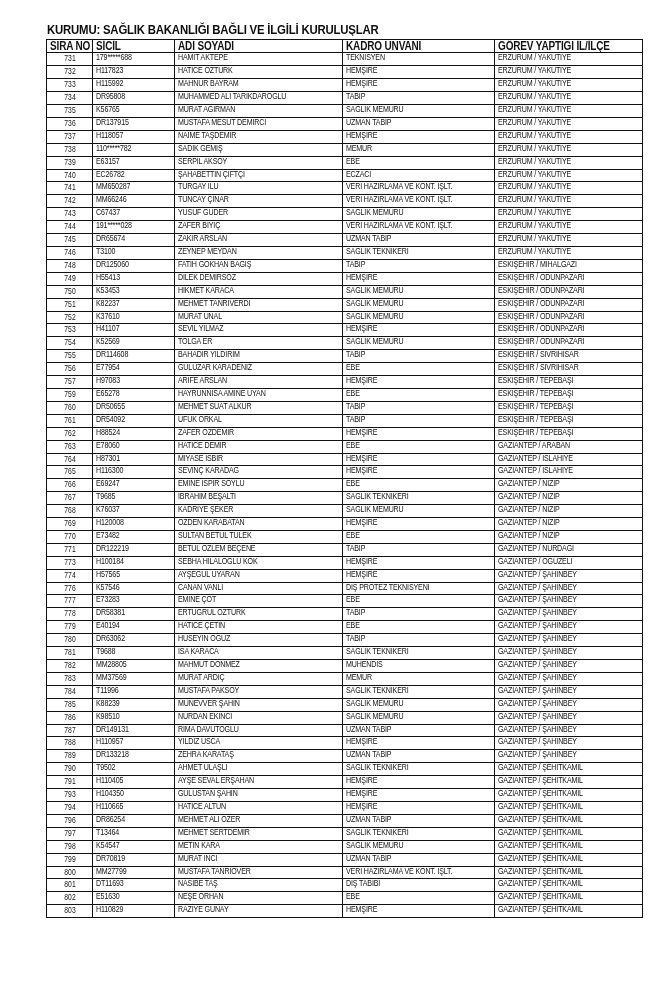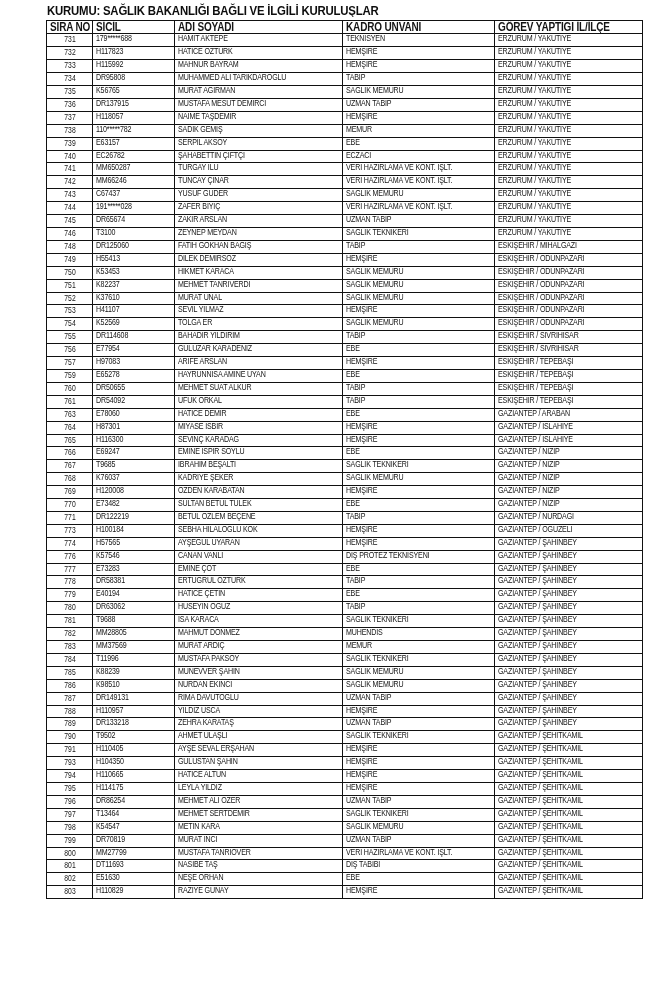--- a/index.html
+++ b/index.html
@@ -12,21 +12,21 @@
     height: 995px;
     font-family: "Liberation Sans", sans-serif;
     color: #111111;
     overflow: hidden;
   }
   .page {
     position: relative;
     width: 650px;
     height: 995px;
     box-sizing: border-box;
-    padding: 5px 8px 0 46px;
+    padding: 24px 8px 0 46px;
   }
   .doc-title {
     font-size: 11.4px;
     font-weight: bold;
     letter-spacing: -0.2px;
     margin: 0 0 3px 1px;
     white-space: nowrap;
     color: #0d0d0d;
     transform: scaleY(1.12);
     transform-origin: left bottom;
@@ -605,20 +605,37 @@
           </td>
           <td>
             <span class="cell-txt">TABİP</span>
           </td>
           <td>
             <span class="cell-txt">ESKİŞEHİR / TEPEBAŞI</span>
           </td>
         </tr>
         <tr>
           <td class="sira">
+            <span class="cell-txt">762</span>
+          </td>
+          <td>
+            <span class="cell-txt">H88524</span>
+          </td>
+          <td>
+            <span class="cell-txt">ZAFER ÖZDEMİR</span>
+          </td>
+          <td>
+            <span class="cell-txt">HEMŞİRE</span>
+          </td>
+          <td>
+            <span class="cell-txt">ESKİŞEHİR / TEPEBAŞI</span>
+          </td>
+        </tr>
+        <tr>
+          <td class="sira">
             <span class="cell-txt">763</span>
           </td>
           <td>
             <span class="cell-txt">E78060</span>
           </td>
           <td>
             <span class="cell-txt">HATİCE DEMİR</span>
           </td>
           <td>
             <span class="cell-txt">EBE</span>
@@ -1088,37 +1105,20 @@
         </tr>
         <tr>
           <td class="sira">
             <span class="cell-txt">794</span>
           </td>
           <td>
             <span class="cell-txt">H110665</span>
           </td>
           <td>
             <span class="cell-txt">HATİCE ALTUN</span>
-          </td>
-          <td>
-            <span class="cell-txt">HEMŞİRE</span>
-          </td>
-          <td>
-            <span class="cell-txt">GAZİANTEP / ŞEHİTKAMİL</span>
-          </td>
-        </tr>
-        <tr>
-          <td class="sira">
-            <span class="cell-txt">795</span>
-          </td>
-          <td>
-            <span class="cell-txt">H114175</span>
-          </td>
-          <td>
-            <span class="cell-txt">LEYLA YILDIZ</span>
           </td>
           <td>
             <span class="cell-txt">HEMŞİRE</span>
           </td>
           <td>
             <span class="cell-txt">GAZİANTEP / ŞEHİTKAMİL</span>
           </td>
         </tr>
         <tr>
           <td class="sira">

